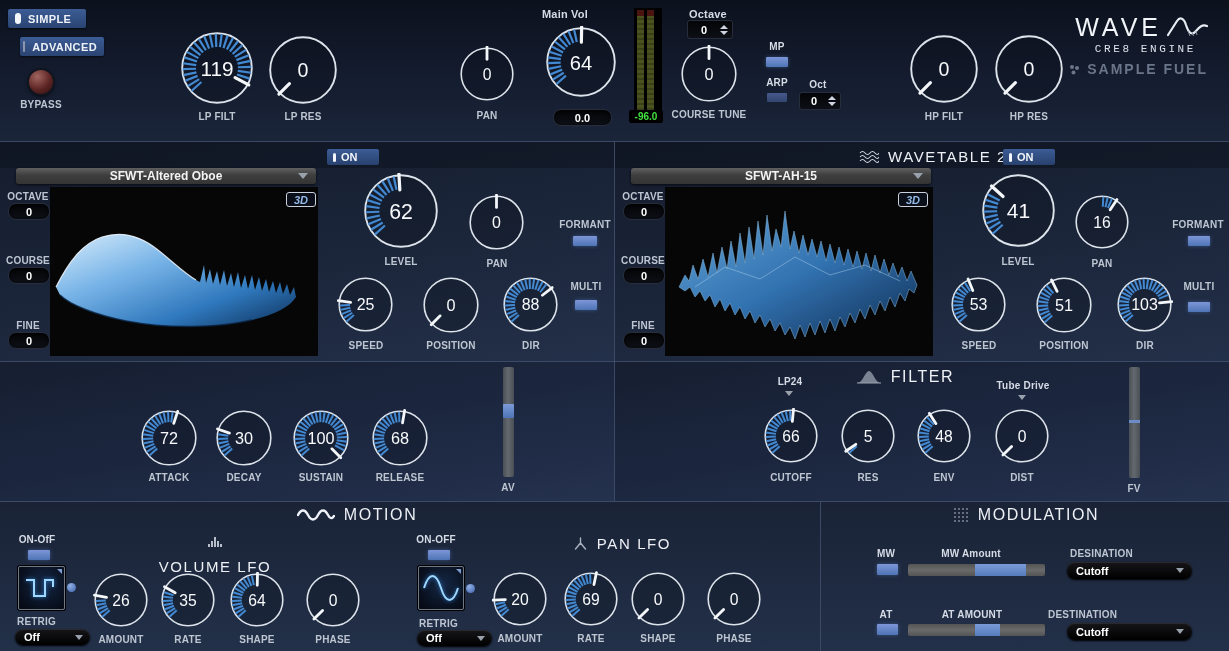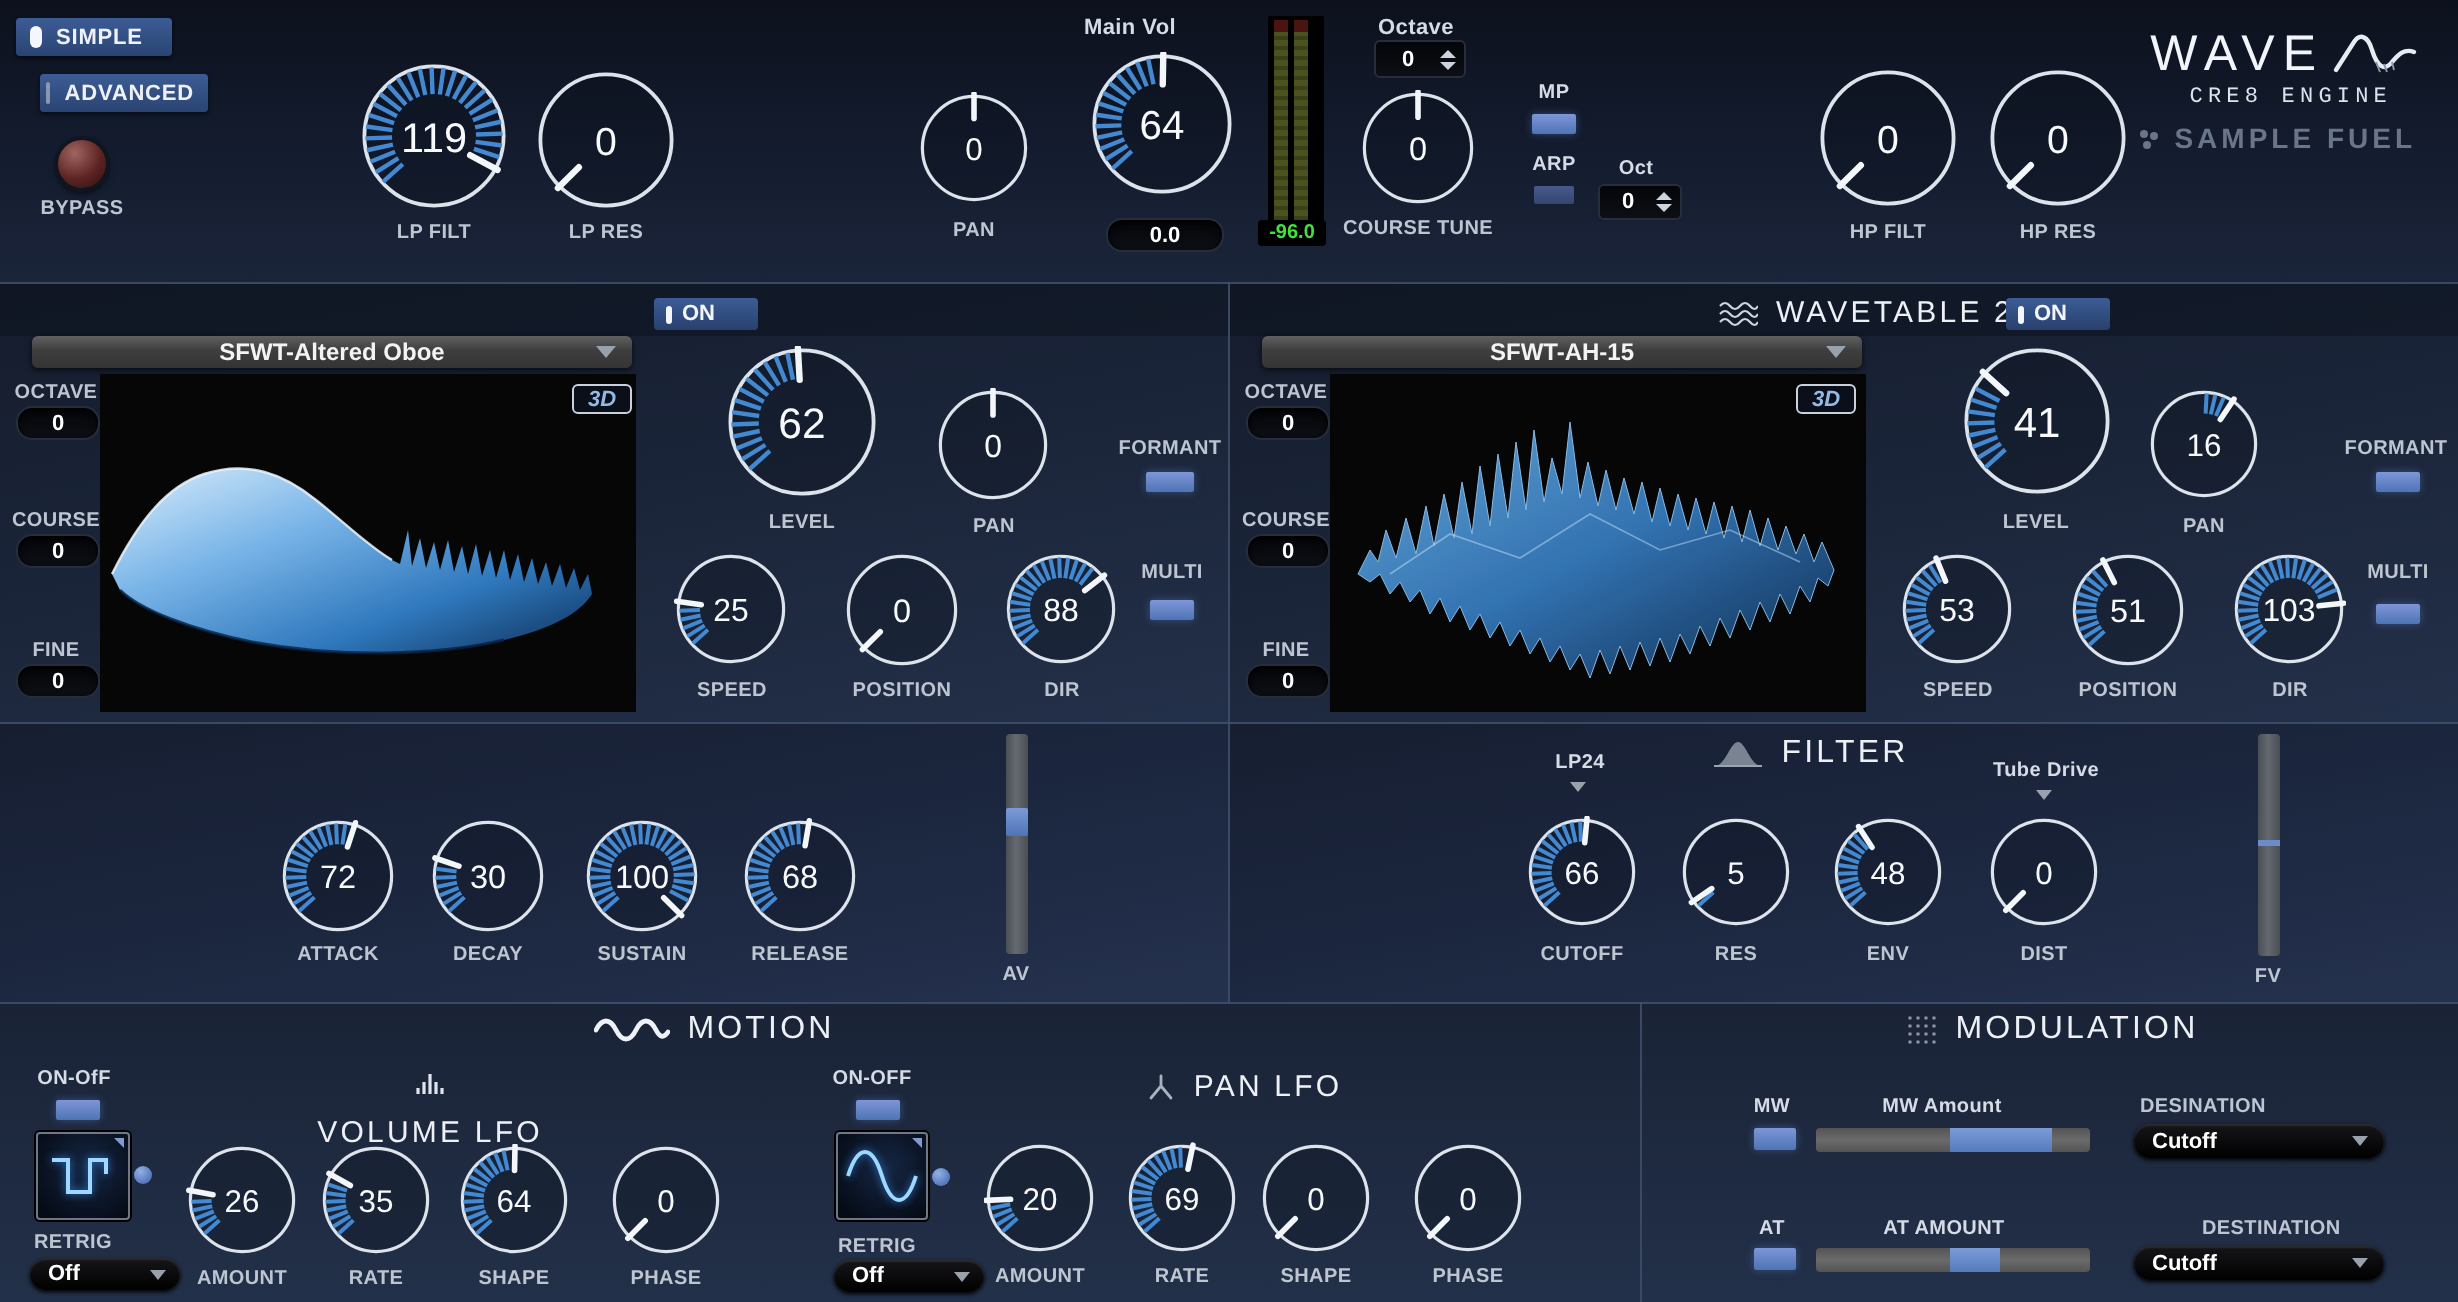--- a/index.html
+++ b/index.html
@@ -822,19 +822,19 @@
   <div class="bdrop" style="left:1067px;top:562px;width:116px;height:17px;">
     <span>Cutoff</span>
     <span class="tri sm" style="right:8px;top:6px;"></span>
   </div>
   <div class="label" style="left:841px;top:609px;width:90px;color:#d6dce6;">AT</div>
   <div class="led" style="left:877px;top:624px;width:21px;height:11px;"></div>
   <div class="label" style="left:917px;top:609px;width:110px;color:#d6dce6;">AT AMOUNT</div>
   <div class="htrack" style="left:908px;top:624px;width:137px;">
     <div class="hfill" style="left: 49%; width: 18%;"></div>
   </div>
-  <div class="label lt" style="left:1101px;top:609px;width:110px;">DESTINATION</div>
+  <div class="label lt" style="left:1048px;top:609px;width:110px;">DESTINATION</div>
   <div class="bdrop" style="left:1067px;top:623px;width:116px;height:17px;">
     <span>Cutoff</span>
     <span class="tri sm" style="right:8px;top:6px;"></span>
   </div>
 
 </div>
 
 </body></html>

